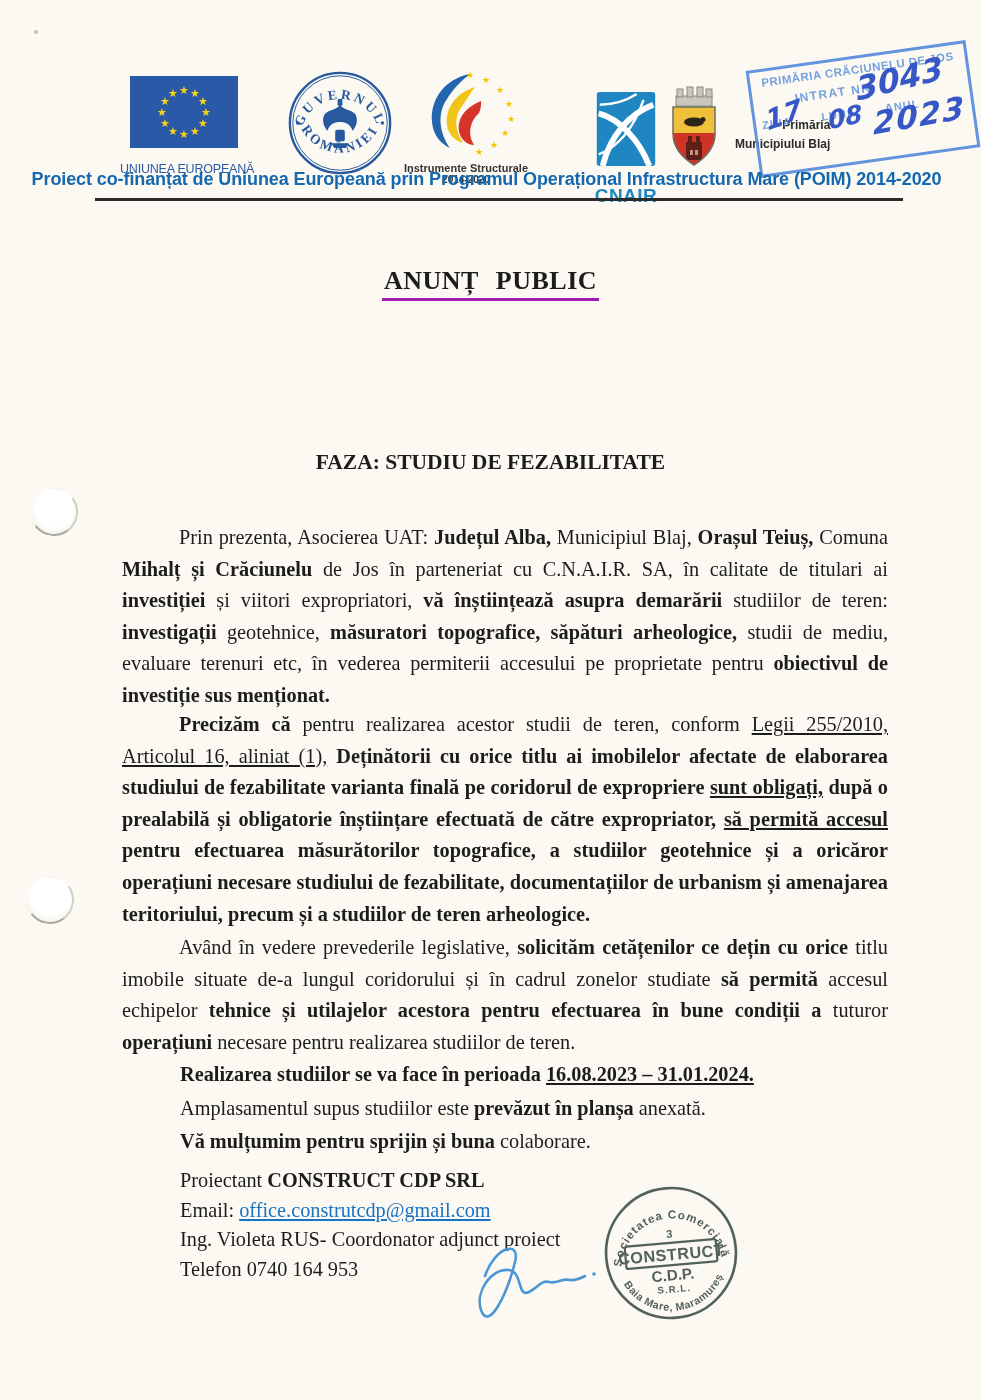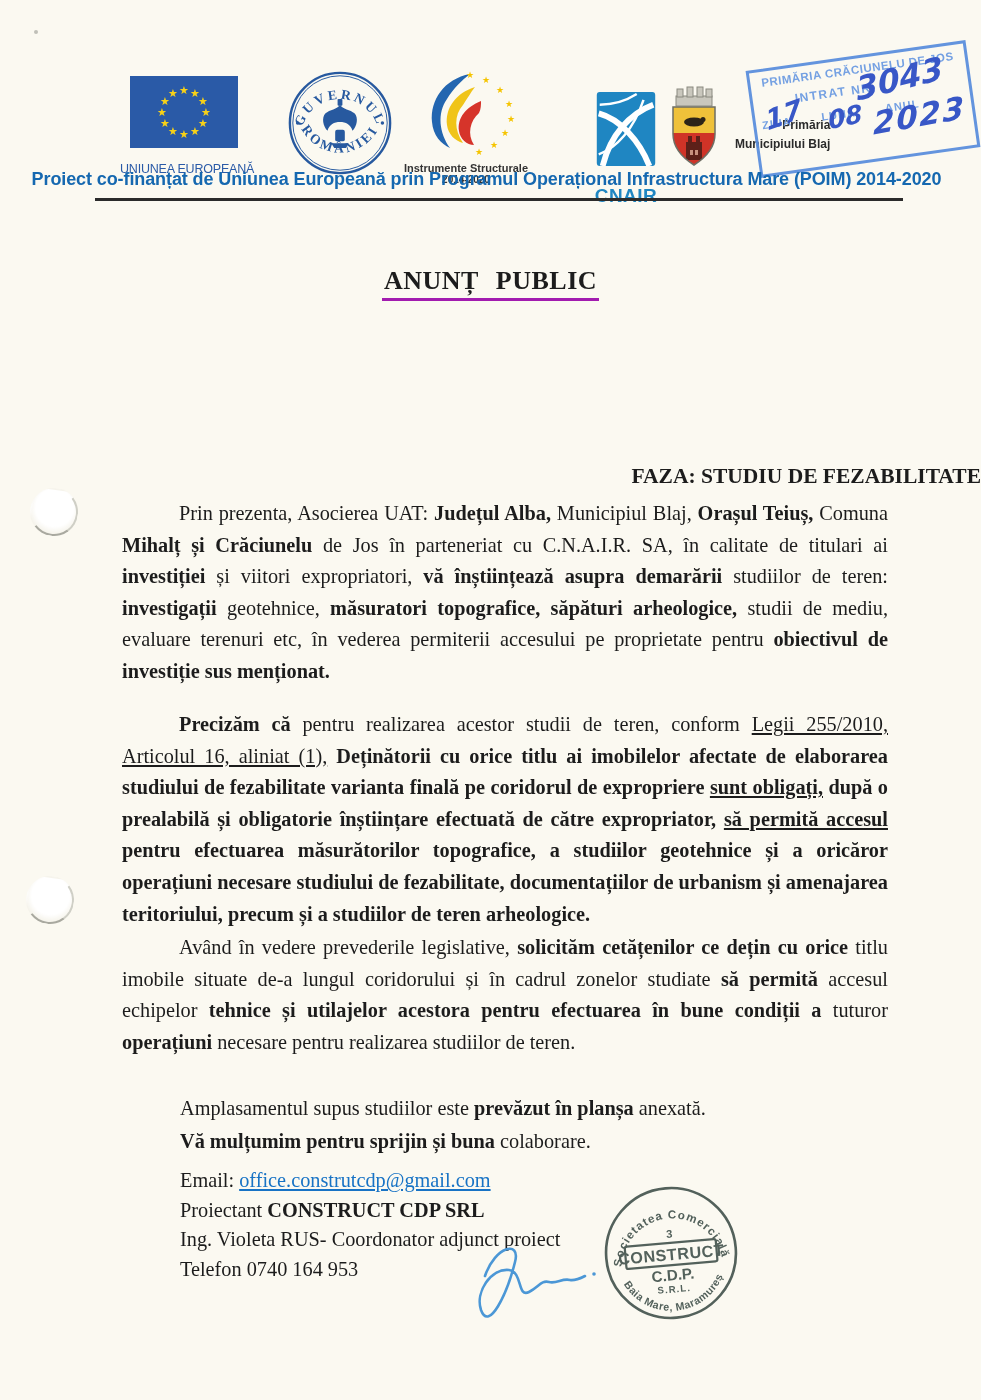--- a/index.html
+++ b/index.html
@@ -40,25 +40,25 @@
 
   .cofinance{position:absolute;left:0;right:8px;top:169px;text-align:center;font-family:"Liberation Sans","DejaVu Sans",sans-serif;
     font-weight:bold;font-size:18px;letter-spacing:-.1px;color:var(--header-blue,#1568b0);}
   .rule{position:absolute;left:95px;top:198px;width:808px;height:2.5px;background:#2b2b2b;}
 
   
   .title-wrap{position:absolute;left:0;right:0;top:266px;text-align:center;}
   .title{display:inline-block;font-weight:bold;font-size:26px;letter-spacing:.5px;word-spacing:10px;
     border-bottom:3px solid #a21caf;padding:0 2px 2px 2px;}
   .subtitle{position:absolute;left:0;right:0;top:326px;text-align:center;font-weight:bold;font-size:21px;line-height:35px;}
-  .phase{position:absolute;left:0;right:0;top:464px;text-align:right;font-weight:bold;font-size:21.5px;}
+  .phase{position:absolute;left:0;right:0;top:450px;text-align:center;font-weight:bold;font-size:21.5px;}
 
   
   .para{position:absolute;left:122px;width:766px;font-size:20.3px;line-height:31.6px;text-align:justify;text-indent:57px;}
-  .p1{top:498px;}
+  .p1{top:522px;}
   .p2{top:709px;}
   .p3{top:932px;}
   .bline{position:absolute;left:180px;font-size:20.3px;white-space:nowrap;}
   .line-period{top:1063px;}
   .line-amplasament{top:1097px;}
   .line-thanks{top:1130px;}
   .contact{position:absolute;left:180px;top:1166px;font-size:20.3px;line-height:29.5px;}
 
   .signature-svg{position:absolute;left:455px;top:1232px;}
   .round-stamp-svg{position:absolute;left:600px;top:1182px;transform:rotate(-5deg);opacity:.92;}
@@ -202,26 +202,27 @@
 
   <div class="title-wrap"><span class="title">ANUNȚ PUBLIC</span></div>
 
 
   <div class="phase">FAZA: STUDIU DE FEZABILITATE</div>
 
   <div class="para p1"><span>Prin prezenta, Asocierea UAT: </span><span class="b">Județul Alba, </span><span>Municipiul Blaj, </span><span class="b">Orașul Teiuș, </span><span>Comuna </span><span class="b">Mihalț și Crăciunelu </span><span>de Jos în parteneriat cu C.N.A.I.R. SA, în calitate de titulari ai </span><span class="b">investiției </span><span>și viitori expropriatori, </span><span class="b">vă înștiințează asupra demarării </span><span>studiilor de teren: </span><span class="b">investigații </span><span>geotehnice, </span><span class="b">măsuratori topografice, </span><span class="b">săpături arheologice, </span><span>studii de mediu, evaluare terenuri etc,  în vederea permiterii accesului pe proprietate pentru </span><span class="b">obiectivul de investiție sus menționat.</span></div>
   <div class="para p2"><span class="b">Precizăm că </span><span>pentru realizarea acestor studii de teren, conform </span><span class="u">Legii 255/2010, Articolul 16, aliniat (1),</span><span class="b"> Deținătorii cu orice titlu ai imobilelor afectate de elaborarea studiului de fezabilitate varianta finală pe coridorul de expropriere </span><span class="b u">sunt obligați,</span><span class="b"> după o prealabilă și obligatorie înștiințare efectuată de către expropriator, </span><span class="b u">să permită accesul</span><span class="b"> pentru efectuarea măsurătorilor topografice, a studiilor geotehnice și a oricăror operațiuni necesare studiului de fezabilitate, documentațiilor de urbanism și amenajarea teritoriului, precum și a studiilor de teren arheologice.</span></div>
   <div class="para p3"><span>Având în vedere prevederile legislative, </span><span class="b">solicităm cetățenilor ce dețin cu orice </span><span>titlu imobile situate de-a lungul coridorului și în cadrul zonelor studiate </span><span class="b">să permită </span><span>accesul echipelor </span><span class="b">tehnice și utilajelor acestora pentru efectuarea în bune condiții a </span><span>tuturor </span><span class="b">operațiuni </span><span>necesare pentru realizarea studiilor de teren.</span></div>
 
+  <div class="bline line-period"><span class="b">Realizarea studiilor se va face în perioada </span><span class="b u">16.08.2023 – 31.01.2024.</span></div>
   <div class="bline line-thanks"><span class="b">Vă mulțumim pentru sprijin și buna </span><span>colaborare.</span></div>
   <div class="bline line-amplasament"><span>Amplasamentul supus studiilor este </span><span class="b">prevăzut în planșa </span><span>anexată.</span></div>
 
   <div class="contact">
+    <div><span>Proiectant </span><span class="b">CONSTRUCT CDP SRL</span></div>
     <div><span>Email: </span><span class="link">office.construtcdp@gmail.com</span></div>
-    <div><span>Proiectant </span><span class="b">CONSTRUCT CDP SRL</span></div>
     <div>Ing. Violeta RUS- Coordonator adjunct proiect</div>
     <div>Telefon 0740 164 953</div>
   </div>
 
   <svg class="signature-svg" width="175" height="105" viewBox="0 0 175 105">
     <path d="M30,44 C40,14 66,8 60,30 C52,62 34,100 26,78 C20,60 36,36 54,38 C68,40 62,66 74,60 C84,55 86,48 94,50 C102,52 107,46 115,48 C120,49 126,46 130,44" stroke="#4b97d6" stroke-width="2.6" fill="none" stroke-linecap="round"></path>
     <circle cx="139" cy="42" r="1.8" fill="#4b97d6"></circle>
   </svg>
 
   <svg class="round-stamp-svg" width="142" height="142" viewBox="0 0 140 140">

